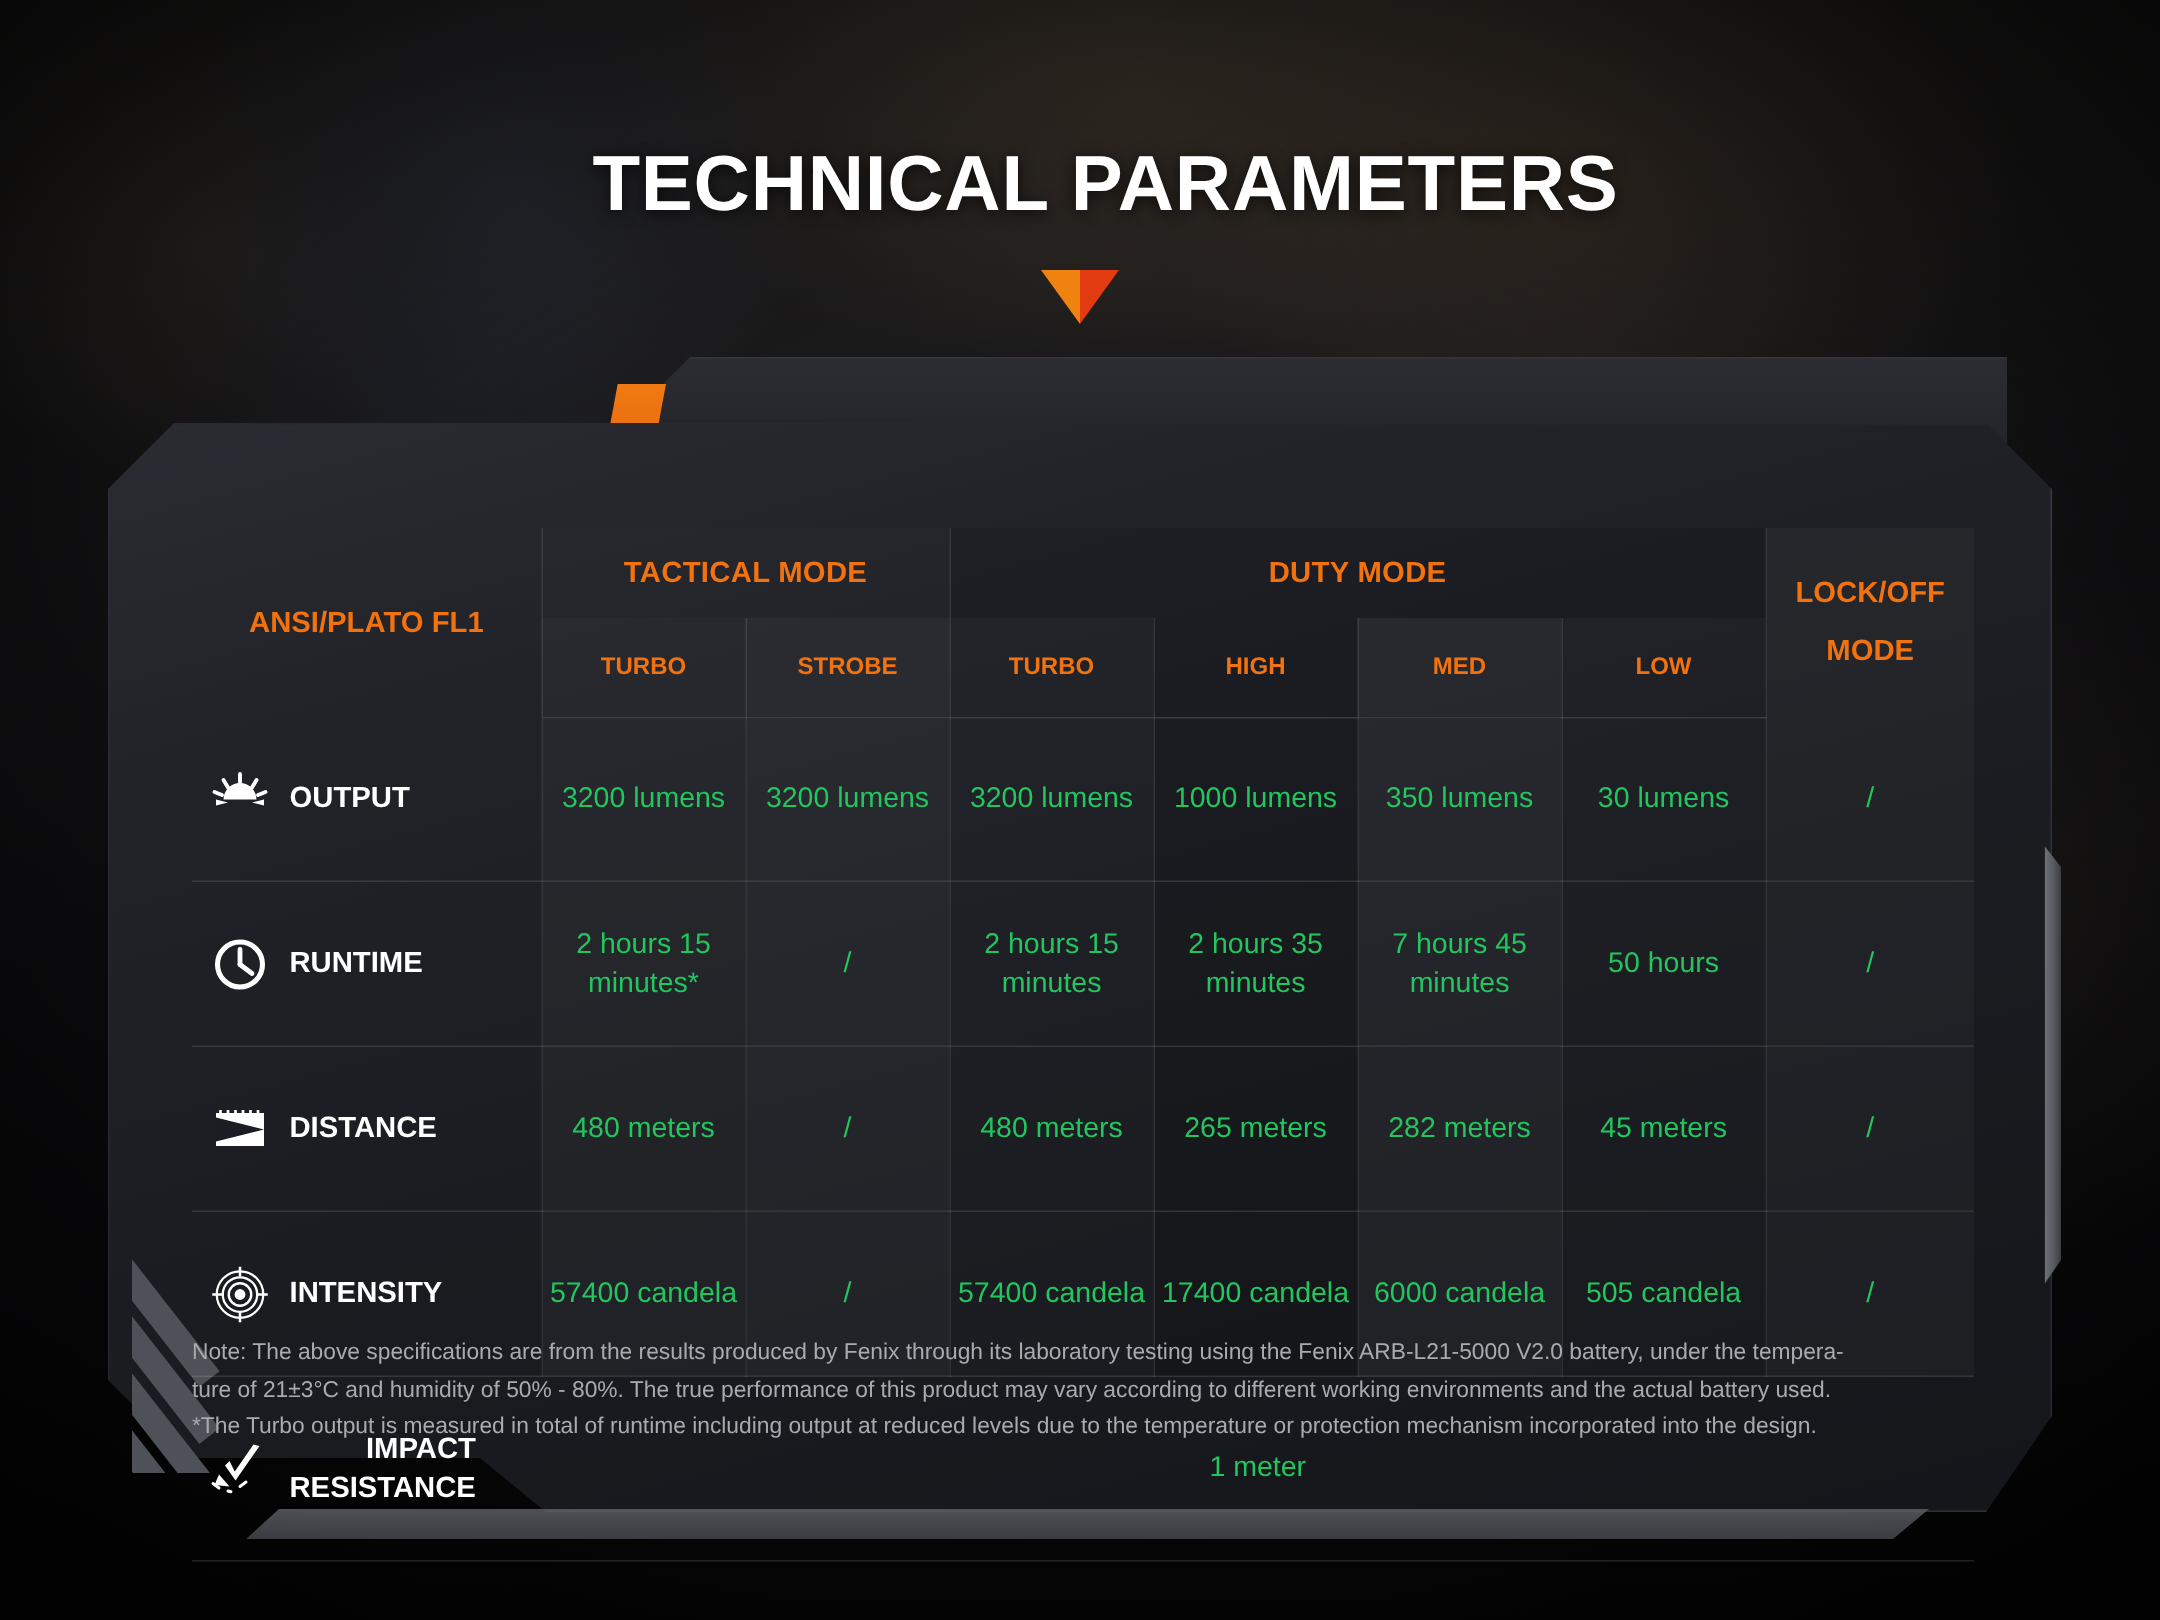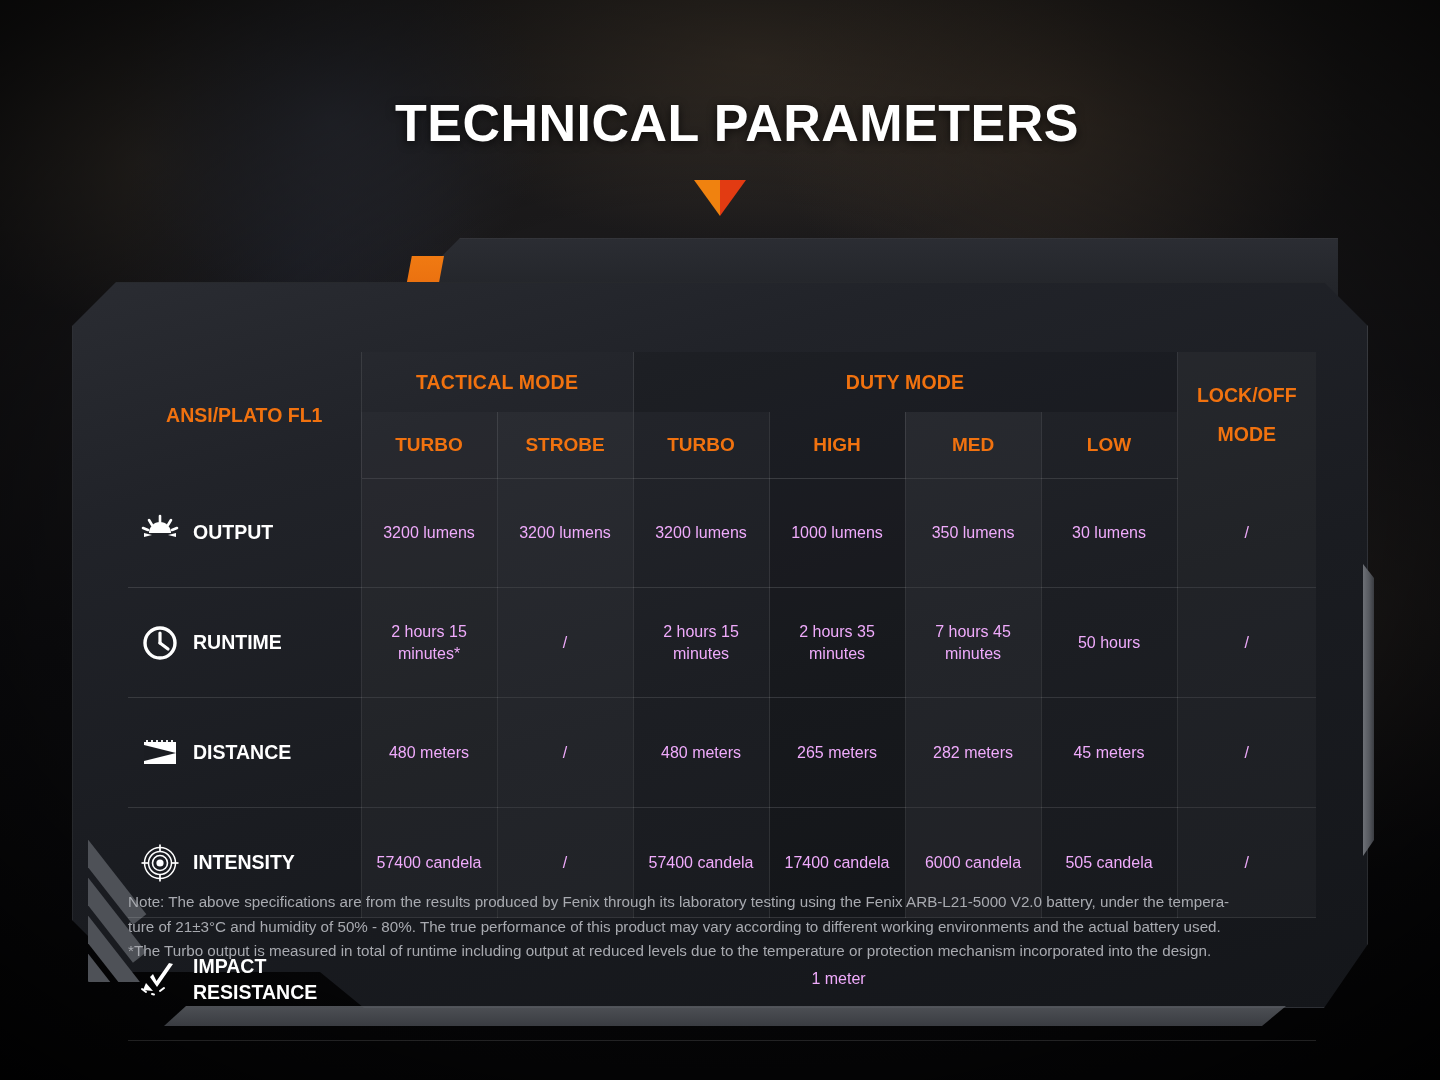--- a/index.html
+++ b/index.html
@@ -107,52 +107,52 @@
   #table {
     position:absolute; left:56px; top:70px; width:1188px;
   }
   table { border-collapse:collapse; width:1188px; table-layout:fixed; }
   td, th { border:0; padding:0; }
   .hrow td { position:relative; }
 
   .cell {
     position:relative;
     text-align:center;
-    color:#f0abfc;
-    font-size:16px;
+    color:#22c55e;
+    font-size:19px;
     line-height:1.36;
     padding:8px 4px;
   }
   .gline { border-bottom:1px solid rgba(255,255,255,.12); }
   .vl { border-right:1px solid rgba(255,255,255,.10); }
 
   .grp {
     color:#f1720f; font-size:19.5px; font-weight:bold;
     text-align:center; height:60px; vertical-align:middle;
     letter-spacing:.2px;
   }
   .sub {
-    color:#f1720f; font-size:19px; font-weight:bold;
+    color:#f1720f; font-size:16px; font-weight:bold;
     text-align:center; height:66px; vertical-align:middle;
   }
   .ansi {
     color:#f1720f; font-size:19.5px; font-weight:bold;
     text-align:center; vertical-align:middle;
   }
   .lockoff {
     color:#f1720f; font-size:19.5px; font-weight:bold;
     text-align:center; vertical-align:middle; line-height:2.0;
   }
 
   .rowlabel {
     color:#fff; font-size:19.5px; font-weight:bold;
     text-align:left; vertical-align:middle;
     padding-left:12px; white-space:pre-line;
   }
-  .lblwrap { display:flex; align-items:center; gap:13px; }
+  .lblwrap { display:flex; align-items:center; gap:13px;text-align:right; }
   .ic { flex:0 0 auto; width:40px; height:40px; display:block; }
 
   .val { height:66px; vertical-align:middle; }
   .wide { height:66px; vertical-align:middle; text-align:center; }
 
   
   .shA { background:rgba(255,255,255,.030); }
   .shB { background:rgba(255,255,255,.012); }
   .shC { background:rgba(255,255,255,.045); }
   .shD { background:rgba(0,0,0,.10); }

